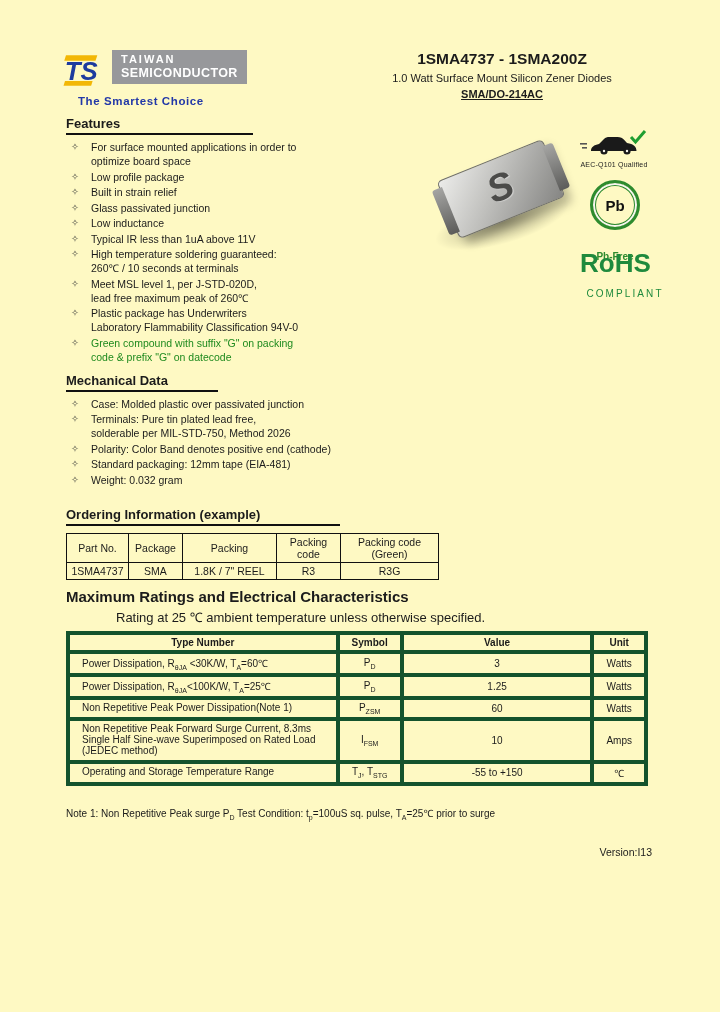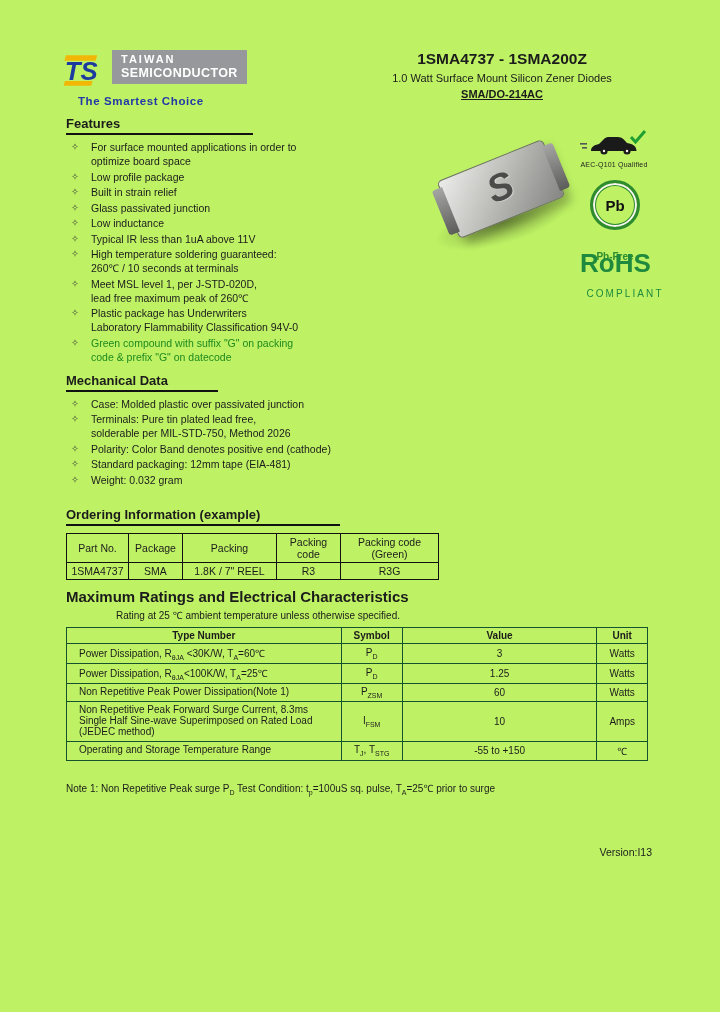--- a/index.html
+++ b/index.html
@@ -1,18 +1,18 @@
 <!DOCTYPE html>
 <html><head>
 <meta charset="utf-8">
 <style>
   html,body { margin:0; padding:0; background:#dddddd; }
   .page {
     position:relative; width:720px; height:1012px; margin:0 auto;
-    background:#bef264; color:#1b1b1b;
+    background:#fef9c3; color:#1b1b1b;
     font-family:"Liberation Sans", sans-serif; overflow:hidden;
   }
 
   
   .brand { position:absolute; left:62px; top:50px; }
   .brand-row { display:flex; align-items:flex-start; }
   .ts-mark { margin-right:4px; }
   .brand-box { background:#97989b; color:#ffffff; padding:3px 9px 4px 9px; line-height:1.15; }
   .brand-line1 { font-size:11px; font-weight:bold; letter-spacing:2px; }
   .brand-line2 { font-size:12.5px; font-weight:bold; letter-spacing:0.4px; }
@@ -73,26 +73,26 @@
   
   .order-table { border-collapse:collapse; margin-top:7px; font-size:10.5px; text-align:center; }
   .order-table th, .order-table td { border:1px solid #111; padding:2px 4px; font-weight:normal;
     white-space:pre-line; vertical-align:middle;text-align:center; }
   .order-table col.c1 { width:62px; } .order-table col.c2 { width:54px; }
   .order-table col.c3 { width:94px; } .order-table col.c4 { width:64px; }
   .order-table col.c5 { width:98px; }
 
   
   .ratings-h { font-size:15px; font-weight:bold; margin:8px 0 3px 0; }
-  .condition { font-size:10px; margin:0 0 5px 2px;padding-left:48px; }
+  .condition { font-size:13px; margin:0 0 5px 2px;padding-left:48px; }
 
   .rate-table { border-collapse:collapse; width:582px; font-size:10px; }
   .rate-table col.rc1 { width:286px; } .rate-table col.rc2 { width:46px; }
   .rate-table col.rc3 { width:204px; } .rate-table col.rc4 { width:46px; }
-  .rate-table th, .rate-table td { border:1px solid #14532d; padding:2px 12px; vertical-align:middle; }
+  .rate-table th, .rate-table td { border:4px solid #14532d; padding:2px 12px; vertical-align:middle; }
   .rate-table th { font-size:10px; font-weight:bold; text-align:center; }
   .th-type { font-size:12.5px; }
   td.desc { text-align:left; white-space:pre-line; }
   td.sym, td.val, td.unit { text-align:center; }
   sub { font-size:7px; }
 
   .note { font-size:10px; margin-top:20px; }
 
   .version { position:absolute; top:846px; right:68px; font-size:10.5px; }
 </style>

